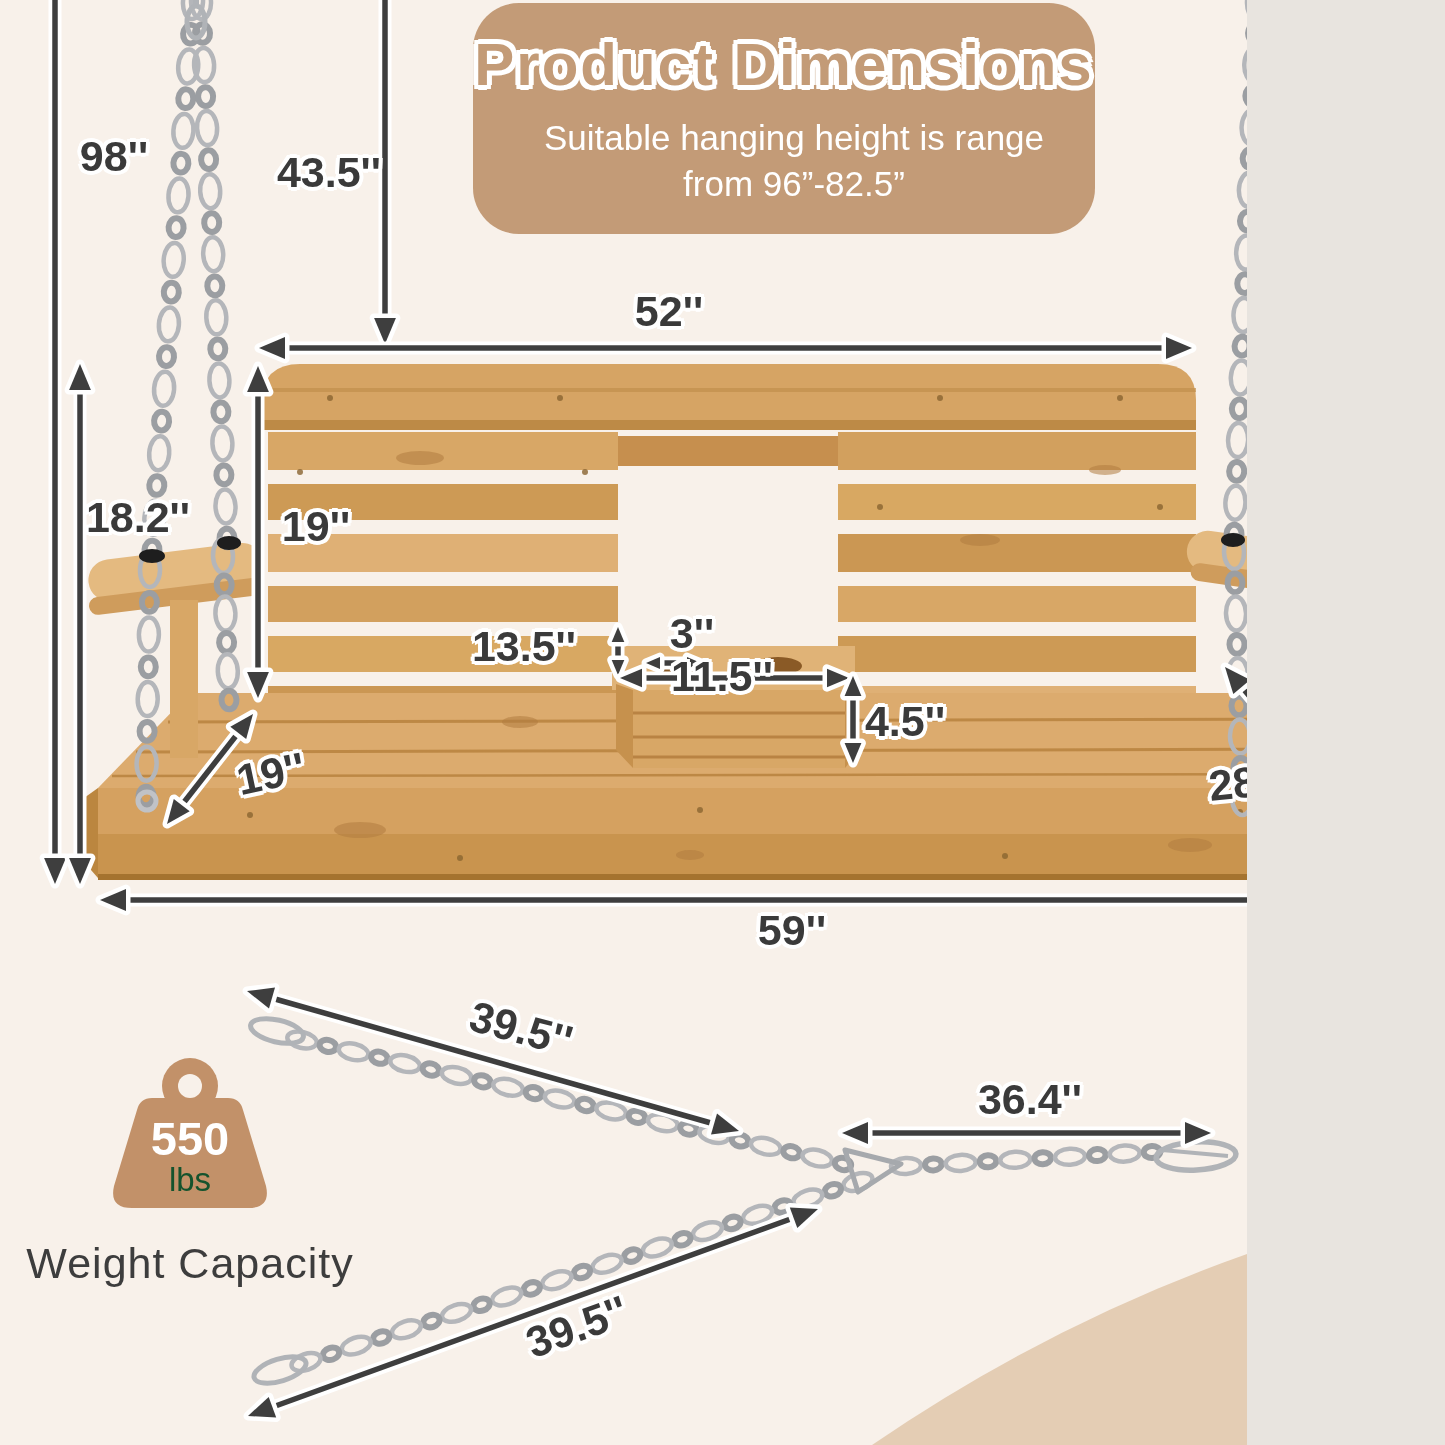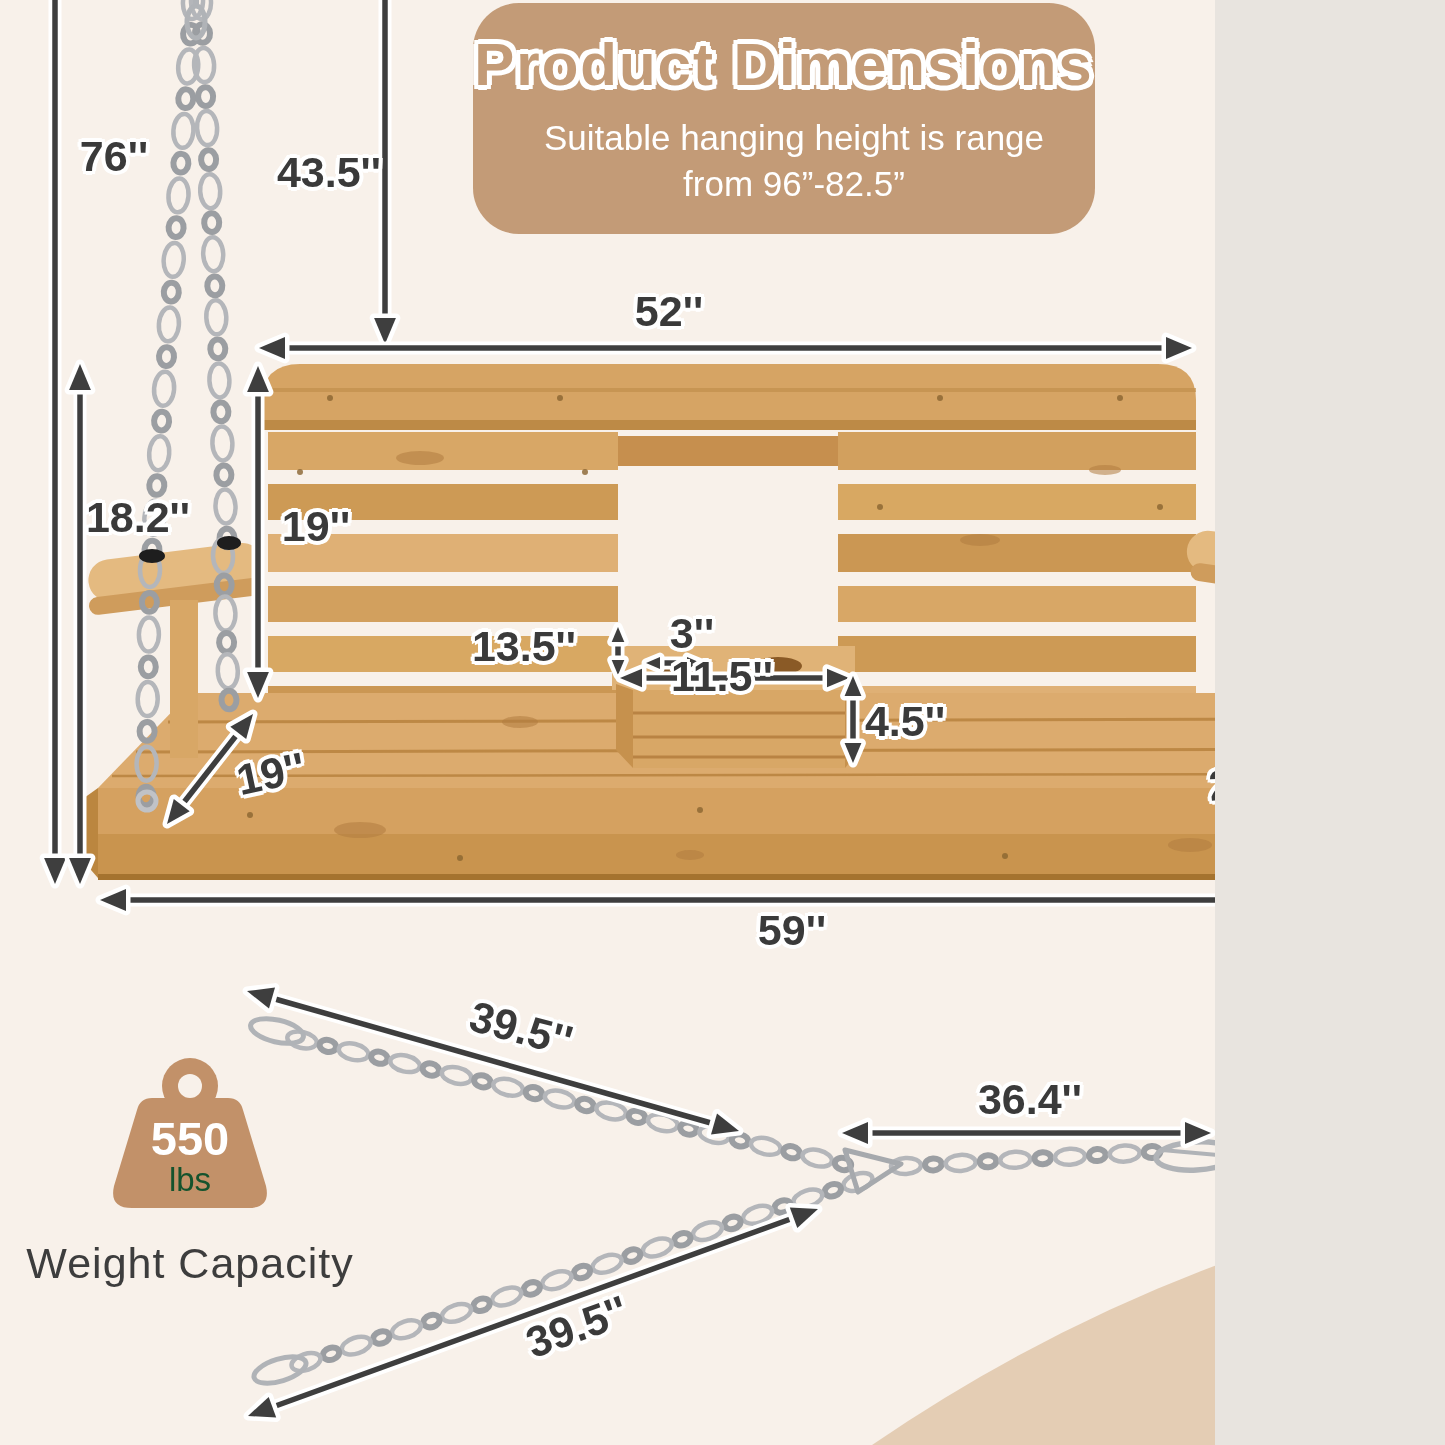--- a/index.html
+++ b/index.html
@@ -1,18 +1,19 @@
 <!DOCTYPE html>
 <html><head>
 <meta charset="utf-8">
 <style>
   html,body{margin:0;padding:0;background:#e8e4df;}
   .stage{
     position:relative;width:1215px;height:1445px;background:#f8f1ea;overflow:hidden;
     font-family:"Liberation Sans","DejaVu Sans",sans-serif;
+    padding-left:32px;
   }
   svg.art{position:absolute;left:0;top:0;width:1445px;height:1445px;}
   .banner{
     position:absolute;left:473px;top:3px;width:622px;height:231px;background:#c39b77;
     border-radius:46px;display:flex;flex-direction:column;align-items:center;
     justify-content:center;text-align:center;z-index:3;
   }
   .title{
     font-size:60px;font-weight:800;letter-spacing:2px;color:#c39b77;white-space:nowrap;
     text-shadow:-5px 0 0 #fff,5px 0 0 #fff,0 -5px 0 #fff,0 5px 0 #fff,
@@ -398,21 +399,21 @@
   </svg>
 
   <div class="banner">
     <div class="title">Product Dimensions</div>
     <div class="subtitle">
       <div>Suitable hanging height is range</div>
       <div>from 96”-82.5”</div>
     </div>
   </div>
 
-  <div class="dim" style="left:114px;top:156px">76''</div>
+  <div class="dim" style="left:114px;top:156px">98''</div>
   <div class="dim" style="left:329px;top:172px">43.5''</div>
   <div class="dim" style="left:669px;top:311px">52''</div>
   <div class="dim" style="left:138px;top:517px">18.2''</div>
   <div class="dim" style="left:316px;top:526px">19''</div>
   <div class="dim" style="left:524px;top:646px">13.5''</div>
   <div class="dim" style="left:692px;top:633px">3''</div>
   <div class="dim" style="left:722px;top:676px">11.5''</div>
   <div class="dim" style="left:905px;top:721px">4.5''</div>
   <div class="dim" style="left:271px;top:774px;transform:translate(-50%,-50%) rotate(-12deg)">19''</div>
   <div class="dim" style="left:1243px;top:783px;transform:translate(-50%,-50%) rotate(-6deg)">28''</div>

